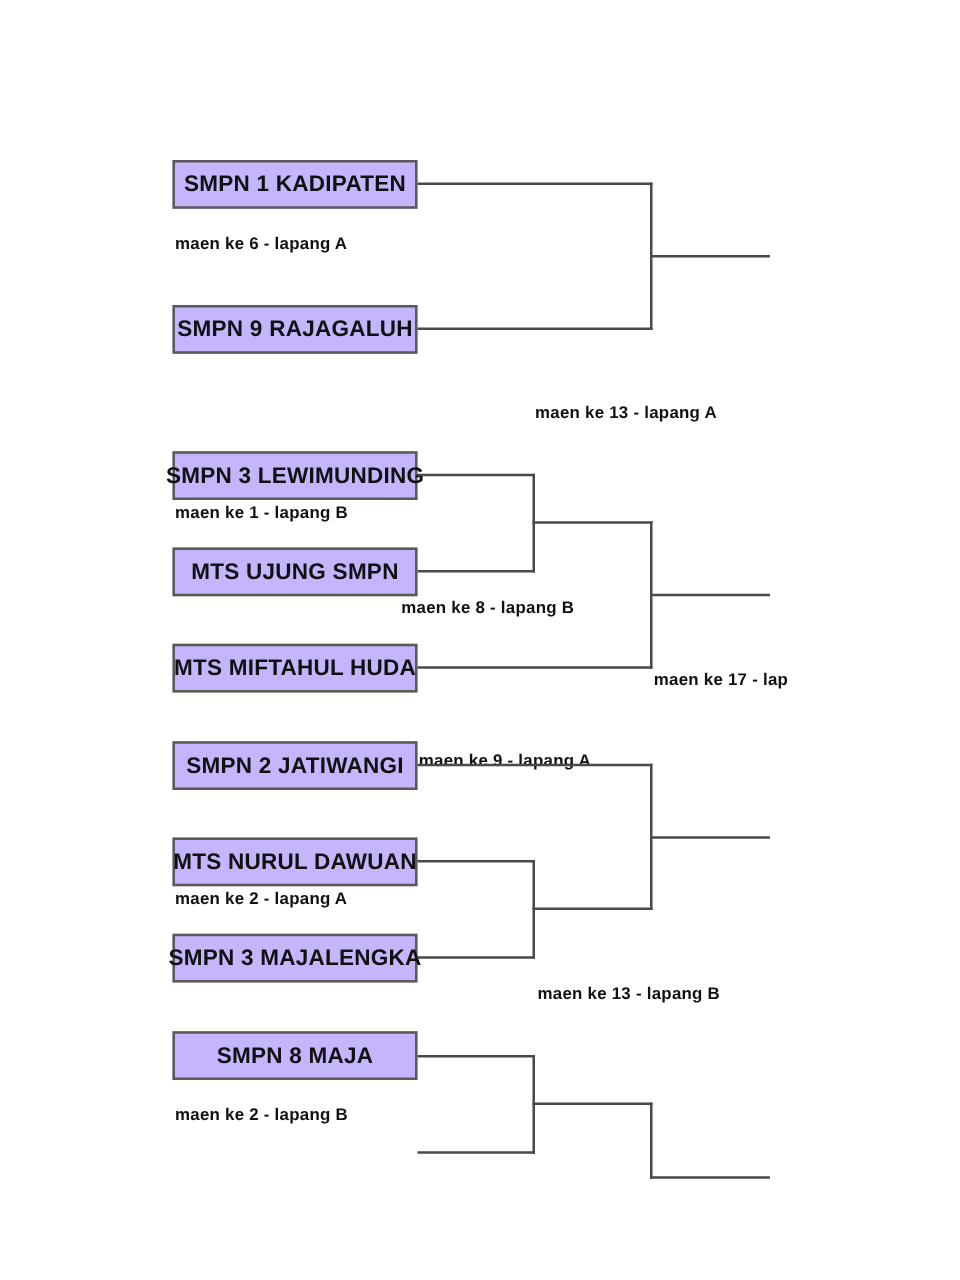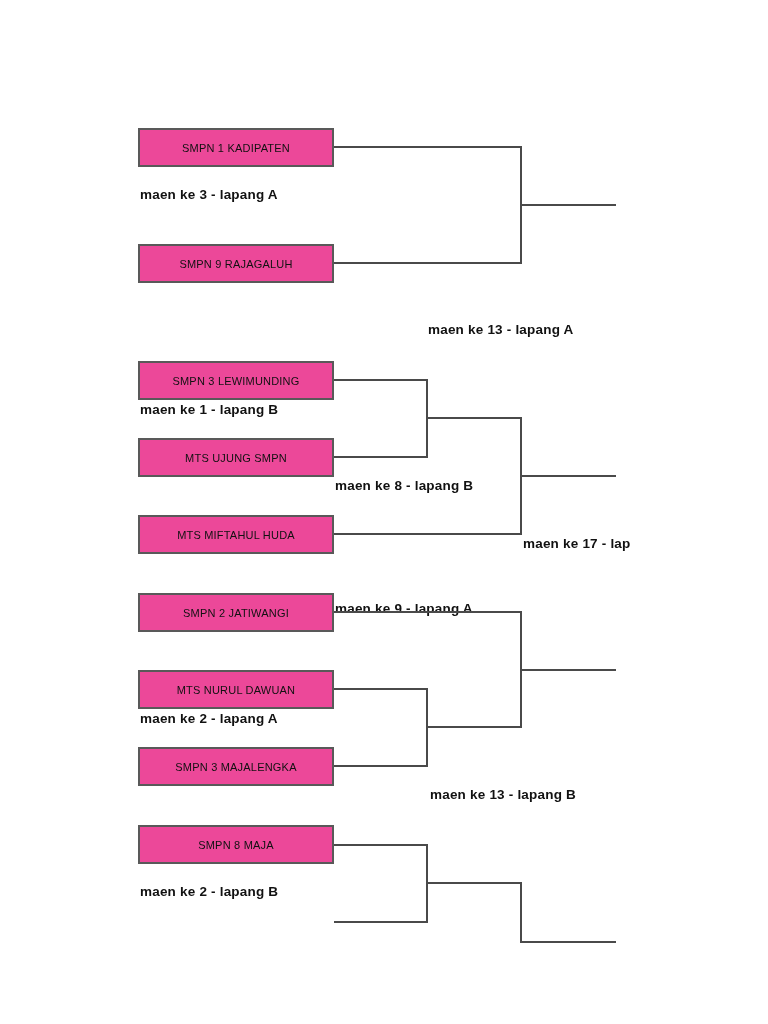--- a/index.html
+++ b/index.html
@@ -15,26 +15,26 @@
     font-family: "Liberation Sans", sans-serif;
     overflow: hidden;
   }
   .team-box {
     position: absolute;
     left: 138px;
     width: 196px;
     height: 39px;
     box-sizing: border-box;
     border: 2px solid var(--box-border, #595959);
-    background: #ec4899;
+    background: #c4b5fd;
     display: flex;
     align-items: center;
     justify-content: center;
-    font-size: 11px;
-    font-weight: normal;
+    font-size: 18px;
+    font-weight: bold;
     color: var(--text-color, #111111);
     letter-spacing: 0.2px;
     white-space: nowrap;
   }
   .match-label {
     position: absolute;
     font-size: 13.5px;
     font-weight: bold;
     color: var(--text-color, #111111);
     white-space: nowrap;
@@ -53,24 +53,24 @@
   <div class="team-box" style="top:128px">SMPN 1 KADIPATEN</div>
   <div class="team-box" style="top:244px">SMPN 9 RAJAGALUH</div>
   <div class="team-box" style="top:361px">SMPN 3 LEWIMUNDING</div>
   <div class="team-box" style="top:438px">MTS UJUNG SMPN</div>
   <div class="team-box" style="top:515px">MTS MIFTAHUL HUDA</div>
   <div class="team-box" style="top:593px">SMPN 2 JATIWANGI</div>
   <div class="team-box" style="top:670px">MTS NURUL DAWUAN</div>
   <div class="team-box" style="top:747px">SMPN 3 MAJALENGKA</div>
   <div class="team-box" style="top:825px">SMPN 8 MAJA</div>
 
-  <div class="match-label" style="left:140px; top:187px">maen ke 3 - lapang A</div>
+  <div class="match-label" style="left:140px; top:187px">maen ke 6 - lapang A</div>
   <div class="match-label" style="left:428px; top:322px">maen ke 13 - lapang A</div>
   <div class="match-label" style="left:140px; top:402px">maen ke 1 - lapang B</div>
-  <div class="match-label" style="left:335px; top:478px">maen ke 8 - lapang B</div>
+  <div class="match-label" style="left:321px; top:478px">maen ke 8 - lapang B</div>
   <div class="match-label" style="left:523px; top:536px">maen ke 17 - lap</div>
   <div class="match-label" style="left:335px; top:601px">maen ke 9 - lapang A</div>
   <div class="match-label" style="left:140px; top:711px">maen ke 2 - lapang A</div>
   <div class="match-label" style="left:430px; top:787px">maen ke 13 - lapang B</div>
   <div class="match-label" style="left:140px; top:884px">maen ke 2 - lapang B</div>
 
 <div class="line" style="left: 334px; top: 146px; width: 188px; height: 2px;"></div>
     <div class="line" style="left: 334px; top: 262px; width: 188px; height: 2px;"></div>
     <div class="line" style="left: 520px; top: 146px; width: 2px; height: 118px;"></div>
     <div class="line" style="left: 520px; top: 204px; width: 96px; height: 2px;"></div>

